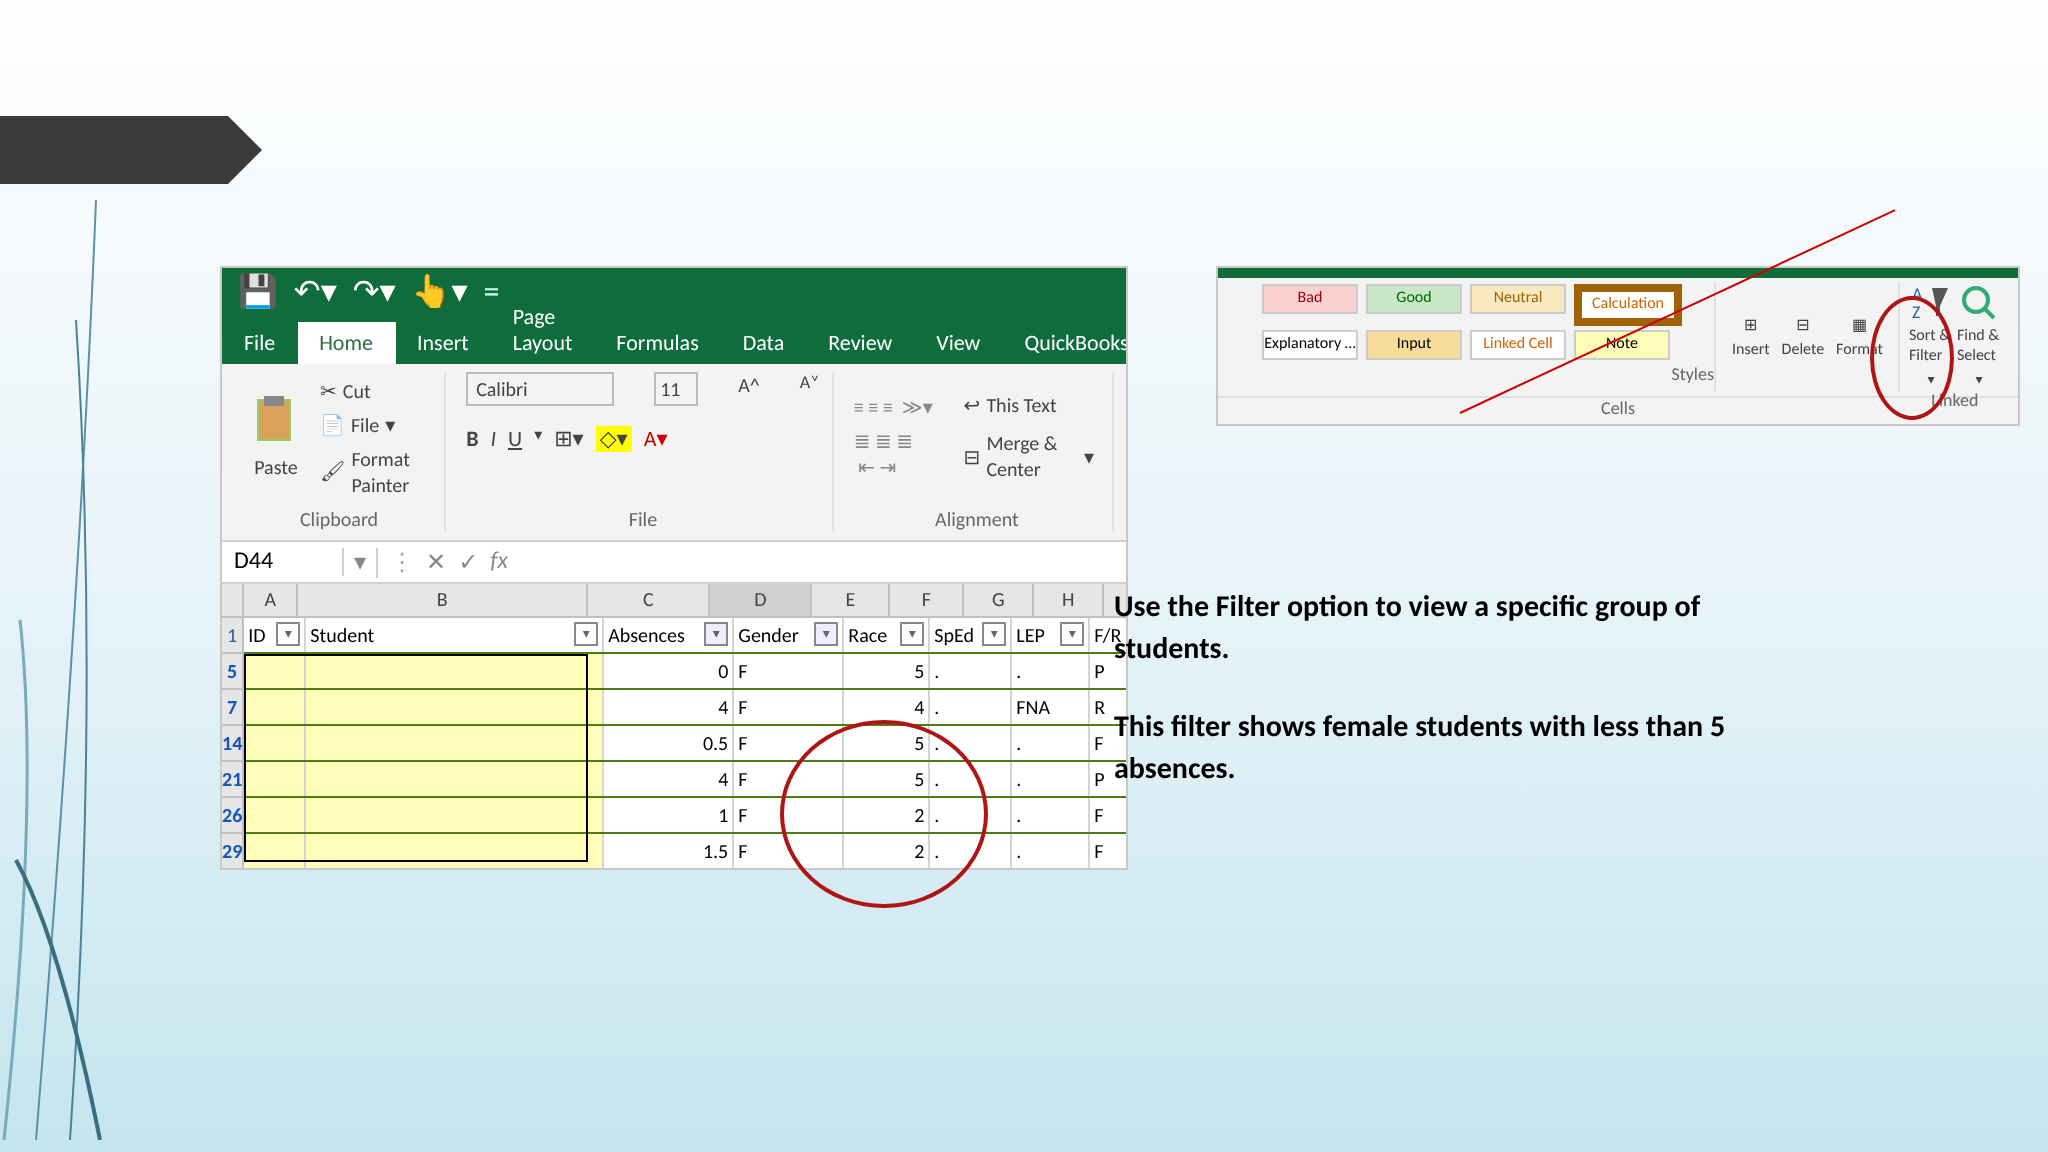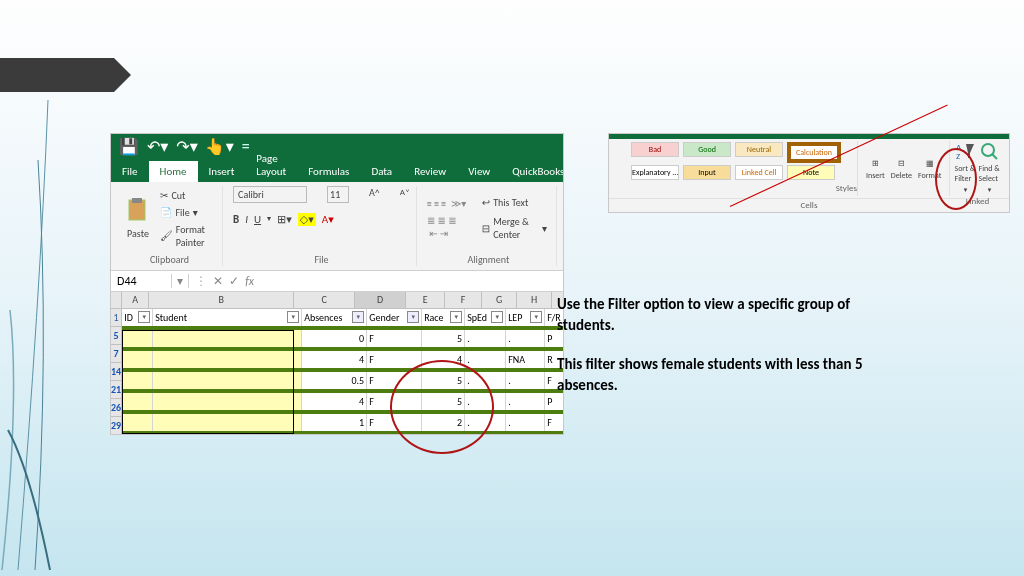--- a/index.html
+++ b/index.html
@@ -21,21 +21,21 @@
 .nb-name{width:54px;padding-left:6px;border-right:1px solid #d0d0d0}
 .nb-dd{width:16px;color:#888;text-align:center;border-right:1px solid #d0d0d0}
 .nb-fx{display:flex;align-items:center;gap:6px;padding-left:6px;color:#888}
 .grid{display:flex;font-size:11px}
 .rowh{width:18px;background:#e6e6e6;border-right:1px solid #c0c0c0}
 .rh{height:17px;border-bottom:1px solid #c0c0c0;text-align:center;color:#2e5f9a;font-size:10px;line-height:17px}
 .rh.filt{color:#1555b7;font-weight:bold}
 .colh{display:flex;background:#e6e6e6;border-bottom:1px solid #c0c0c0}
 .ch{height:16px;border-right:1px solid #c0c0c0;text-align:center;font-size:10px;color:#444;line-height:16px}
 .data{flex:1}
-.row{display:flex;height:17px;border-bottom:4px solid #4d7c0f}
+.row{display:flex;height:17px;border-bottom:1px solid #4d7c0f}
 .cell{border-right:1px solid #d4d4d4;padding:0 2px;line-height:17px;font-size:10px}
 .hdr{background:#fff}
 .hdr .cell .fl{float:right;width:10px;height:10px;border:1px solid #888;background:#fff;margin-top:2px;font-size:7px;text-align:center;line-height:9px;color:#666}
 .yellow{background:#fffdb7}
 .wA{width:26px}.wB{width:144px}.wC{width:60px}.wD{width:50px}.wE{width:38px}.wF{width:36px}.wG{width:34px}.wH{width:34px}
 .ar-r{text-align:right}
 .ribbon2{position:absolute;left:608px;top:133px;width:400px;height:78px;background:#f3f3f3;border:1px solid #c8c8c8;overflow:hidden;font-size:9px}
 .r2top{background:#0f6c3b;height:5px}
 .r2c{display:flex;height:55px;padding:2px 6px}
 .styles-grp{flex:1;border-right:1px solid #e0e0e0;display:flex;flex-direction:column}

